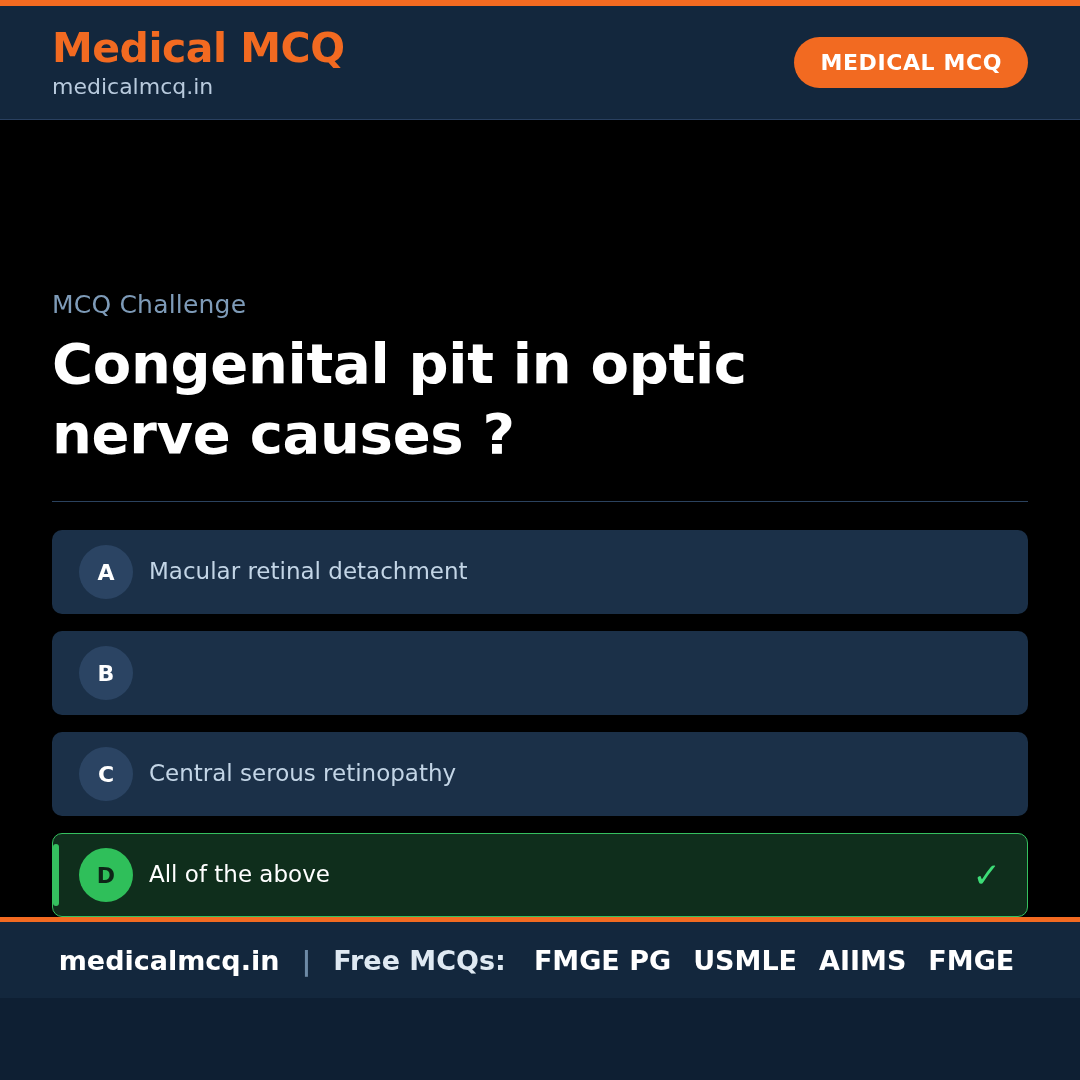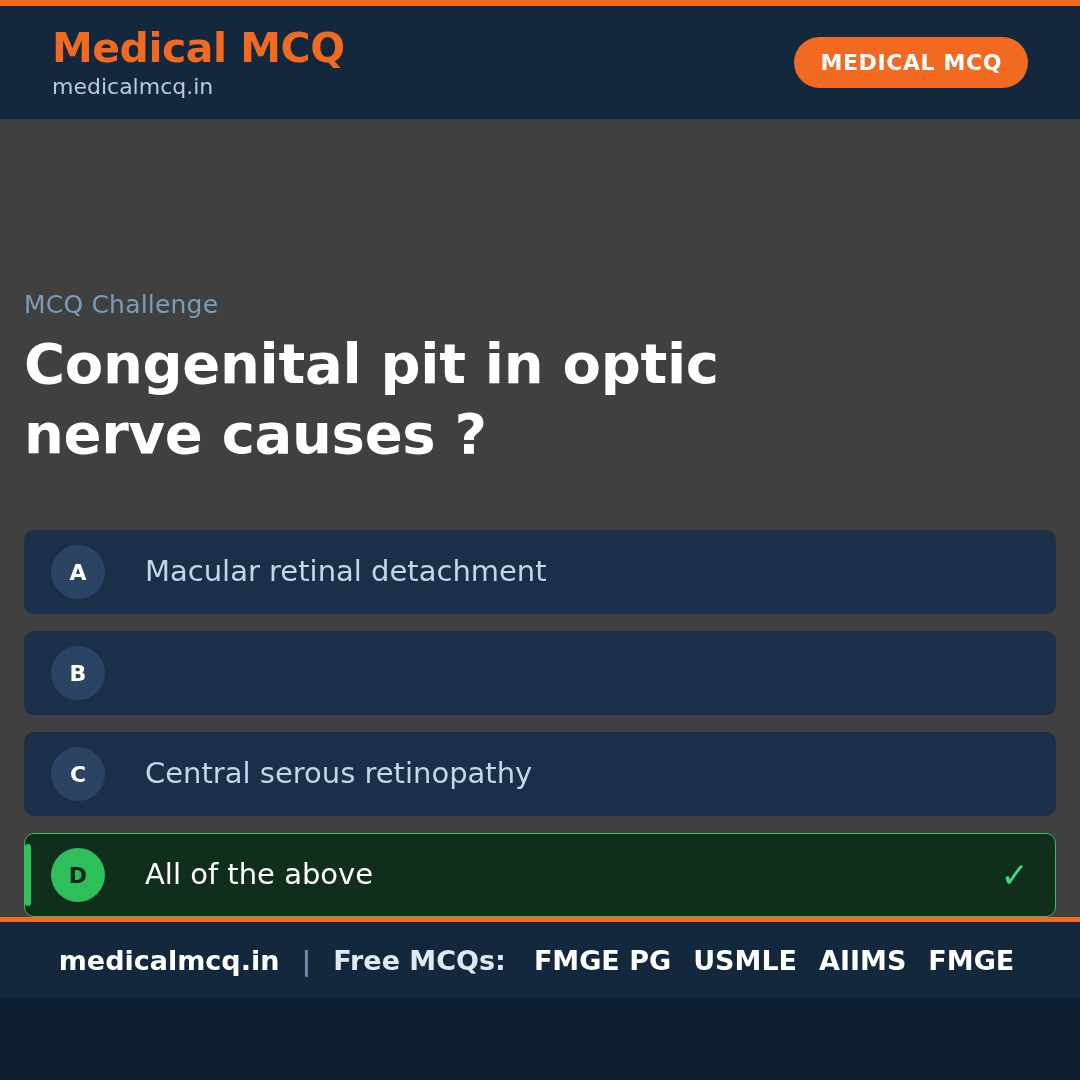--- a/index.html
+++ b/index.html
@@ -7,21 +7,21 @@
     width: 1080px;
     height: 1080px;
     background: #0e1f33;
     font-family: "DejaVu Sans", sans-serif;
     overflow: hidden;
   }
   .page {
     position: relative;
     width: 1080px;
     height: 956px;
-    background: #404040;
+    background: #000000;
     display: flex;
     flex-direction: column;
   }
 
   
   .topbar-accent {
     height: 6px;
     width: 100%;
     background: #f26a21;
     flex: 0 0 auto;
@@ -59,21 +59,21 @@
     font-weight: bold;
     letter-spacing: 0.6px;
     padding: 13px 26px;
     border-radius: 26px;
     white-space: nowrap;
   }
 
   
   .main {
     flex: 1 1 auto;
-    padding: 0 24px;
+    padding: 0 52px;
     position: relative;
   }
   .spacer-top { height: 170px; }
   .eyebrow {
     font-size: 25px;
     color: #7e9bb8;
     margin-bottom: 10px;
     letter-spacing: 0.2px;
   }
   .question {
@@ -115,22 +115,22 @@
     background: #2b4463;
     color: #ffffff;
     font-size: 22px;
     font-weight: bold;
     display: flex;
     align-items: center;
     justify-content: center;
     flex: 0 0 auto;
   }
   .option .text {
-    margin-left: 40px;
-    font-size: 29px;
+    margin-left: 16px;
+    font-size: 23px;
     color: #c3d5e6;
     line-height: 1.1;
   }
   .option.correct {
     background: #0f2e1c;
     border: 1px solid #35c05f;
   }
   .option.correct .bar {
     position: absolute;
     left: 0;

